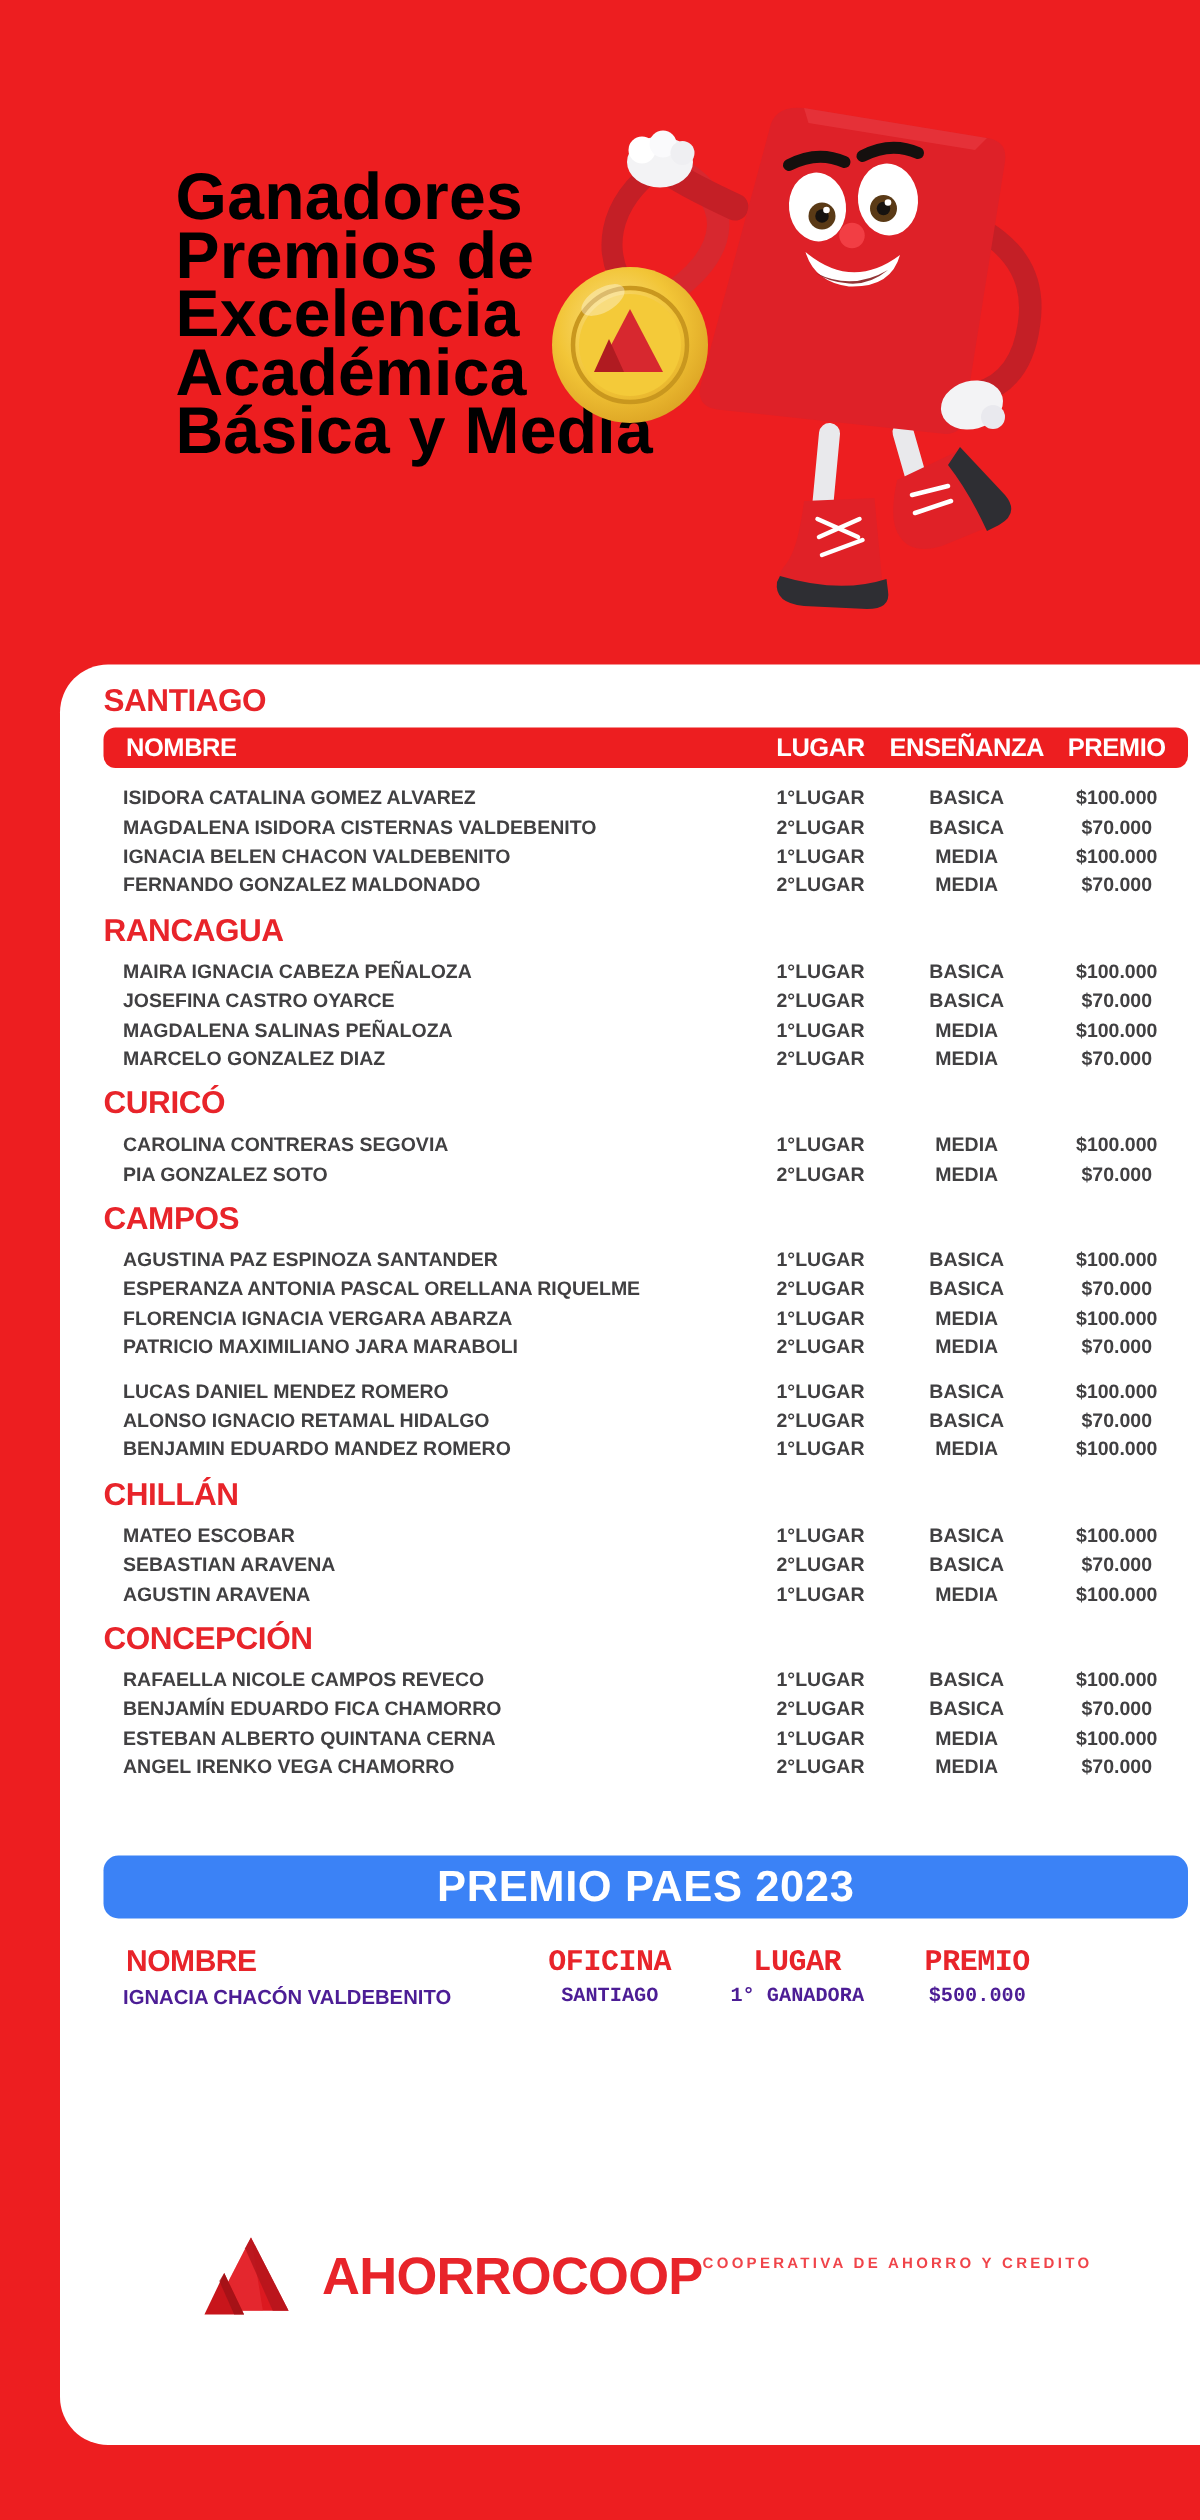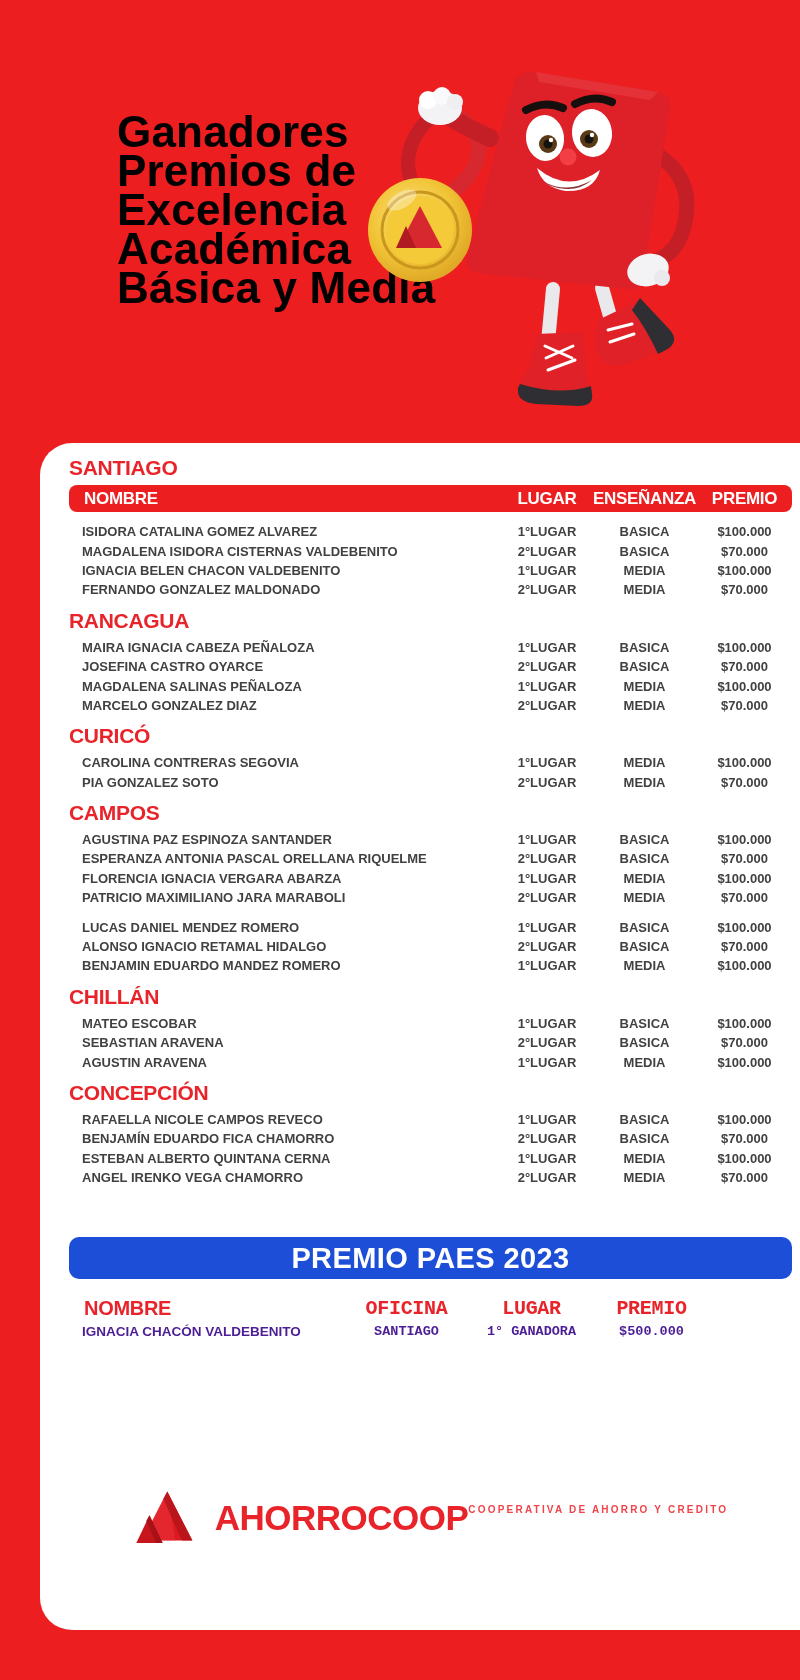--- a/index.html
+++ b/index.html
@@ -18,21 +18,21 @@
   .city-heading{color:#E8242A;font-size:21px;font-weight:bold;letter-spacing:-0.3px;
                 line-height:22px;margin-bottom:6px;}
   .grid{display:grid;grid-template-columns:1fr 90px 105px 95px;align-items:center;}
   .head-bar{background:#ED1E20;border-radius:8px;height:27px;margin-bottom:10px;
             color:#FFFFFF;font-weight:bold;font-size:17px;letter-spacing:-0.3px;}
   .head-bar .c-name{padding-left:15px;}
   .c-val{text-align:center;}
   .row{height:19.4px;color:#414042;font-size:13px;font-weight:bold;}
   .row .c-name{padding-left:13px;white-space:nowrap;}
   
-  .paes-banner{margin-top:50px;height:42px;background:#1d4ed8;border-radius:10px;
+  .paes-banner{margin-top:50px;height:42px;background:#3b82f6;border-radius:10px;
                color:#FFFFFF;font-size:29px;font-weight:bold;letter-spacing:0.4px;
                display:flex;align-items:center;justify-content:center;}
   .paes-grid{display:grid;grid-template-columns:270px 135px 115px 125px;align-items:center;}
   .paes-head{margin-top:17px;height:24px;color:#E8242A;font-size:20px;font-weight:bold;letter-spacing:-0.3px;}
   .paes-head .pc-name{padding-left:15px;}
   .paes-row{height:22px;color:#4c1d95;font-size:13.5px;font-weight:bold;}
   .paes-row .pc-name{padding-left:13px;white-space:nowrap;}
   .pc-val{text-align:center;font-family:Liberation Mono, monospace;}
   
   .brand{margin-top:140px;display:flex;align-items:center;justify-content:center;gap:16px;}

